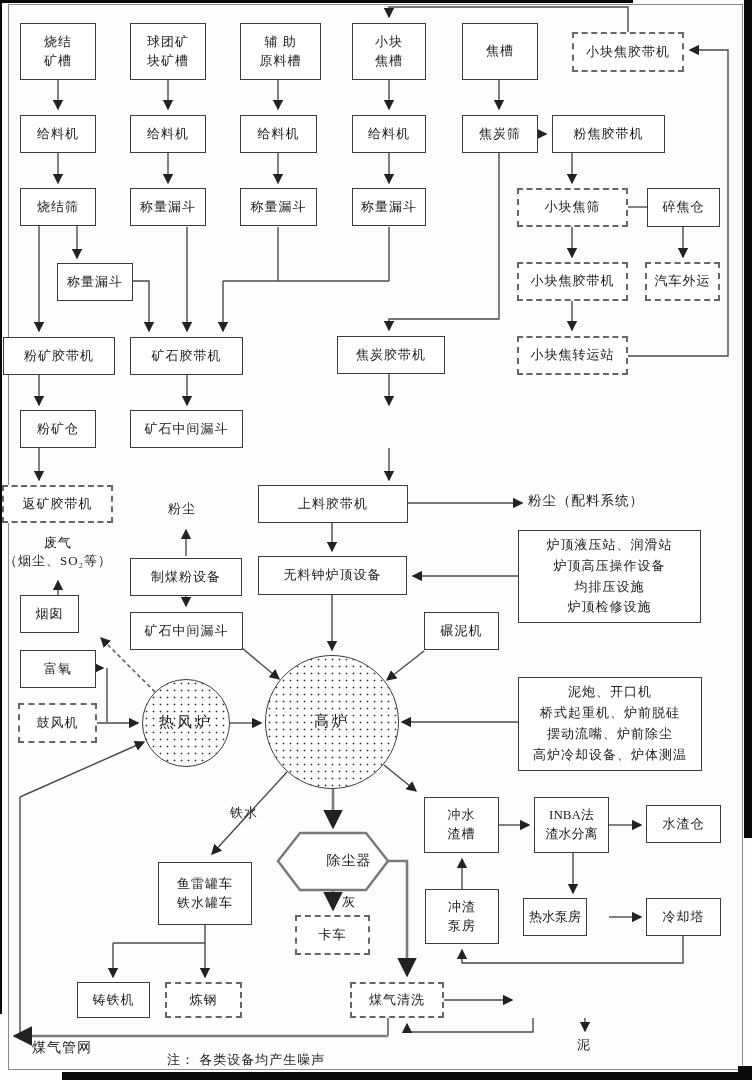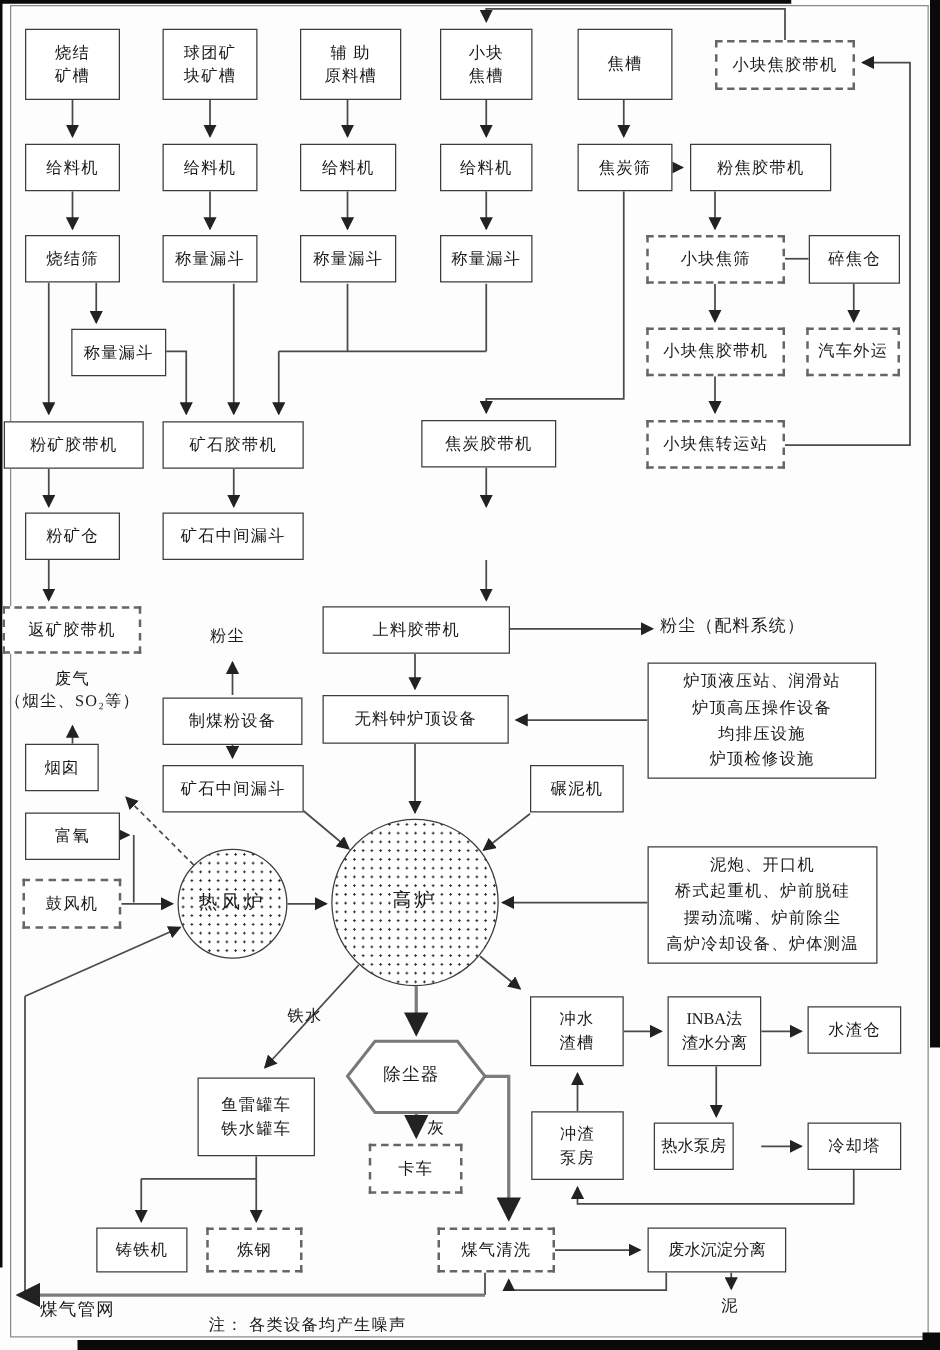--- a/index.html
+++ b/index.html
@@ -184,35 +184,34 @@
   <div class="node" style="left:518px;top:677px;width:184px;height:94px;line-height:1.6;">泥炮、开口机
 桥式起重机、炉前脱硅
 摆动流嘴、炉前除尘
 高炉冷却设备、炉体测温</div>
 
   <div class="node circle" style="left:142px;top:679px;width:88px;height:88px;">热风炉</div>
   <div class="node circle" style="left:265px;top:655px;width:134px;height:134px;">高炉</div>
 
   <div class="node" style="left:158px;top:862px;width:94px;height:63px;">鱼雷罐车
 铁水罐车</div>
-  <div class="node plain" style="left:292px;top:845px;width:74px;height:32px;font-size:14px;">除尘器</div>
+  <div class="node plain" style="left:312px;top:845px;width:74px;height:32px;font-size:14px;">除尘器</div>
 
   <div class="node" style="left:424px;top:797px;width:75px;height:56px;">冲水
 渣槽</div>
   <div class="node" style="left:534px;top:797px;width:75px;height:56px;letter-spacing:0;">INBA法
 渣水分离</div>
   <div class="node" style="left:646px;top:805px;width:75px;height:38px;">水渣仓</div>
   <div class="node dashed" style="left:295px;top:915px;width:75px;height:40px;">卡车</div>
   <div class="node" style="left:425px;top:889px;width:74px;height:55px;">冲渣
 泵房</div>
   <div class="node" style="left:523px;top:898px;width:64px;height:38px;letter-spacing:0;">热水泵房</div>
   <div class="node" style="left:646px;top:898px;width:75px;height:38px;">冷却塔</div>
 
   <div class="node dashed" style="left:350px;top:982px;width:94px;height:36px;">煤气清洗</div>
-  <div class="node" style="left:518px;top:982px;width:111px;height:36px;letter-spacing:0;">废水沉淀分离</div>
   <div class="node" style="left:77px;top:982px;width:73px;height:36px;">铸铁机</div>
   <div class="node dashed" style="left:165px;top:982px;width:77px;height:36px;">炼钢</div>
 
   <div class="lbl" style="left:168px;top:500px;">粉尘</div>
   <div class="lbl" style="left:2px;top:534px;width:112px;">废气
 （烟尘、SO₂等）</div>
   <div class="lbl" style="left:528px;top:492px;font-size:13.5px;">粉尘（配料系统）</div>
   <div class="lbl" style="left:206px;top:804px;margin-left:24px;">铁水</div>
   <div class="lbl" style="left:342px;top:893px;">灰</div>
   <div class="lbl" style="left:577px;top:1036px;">泥</div>

